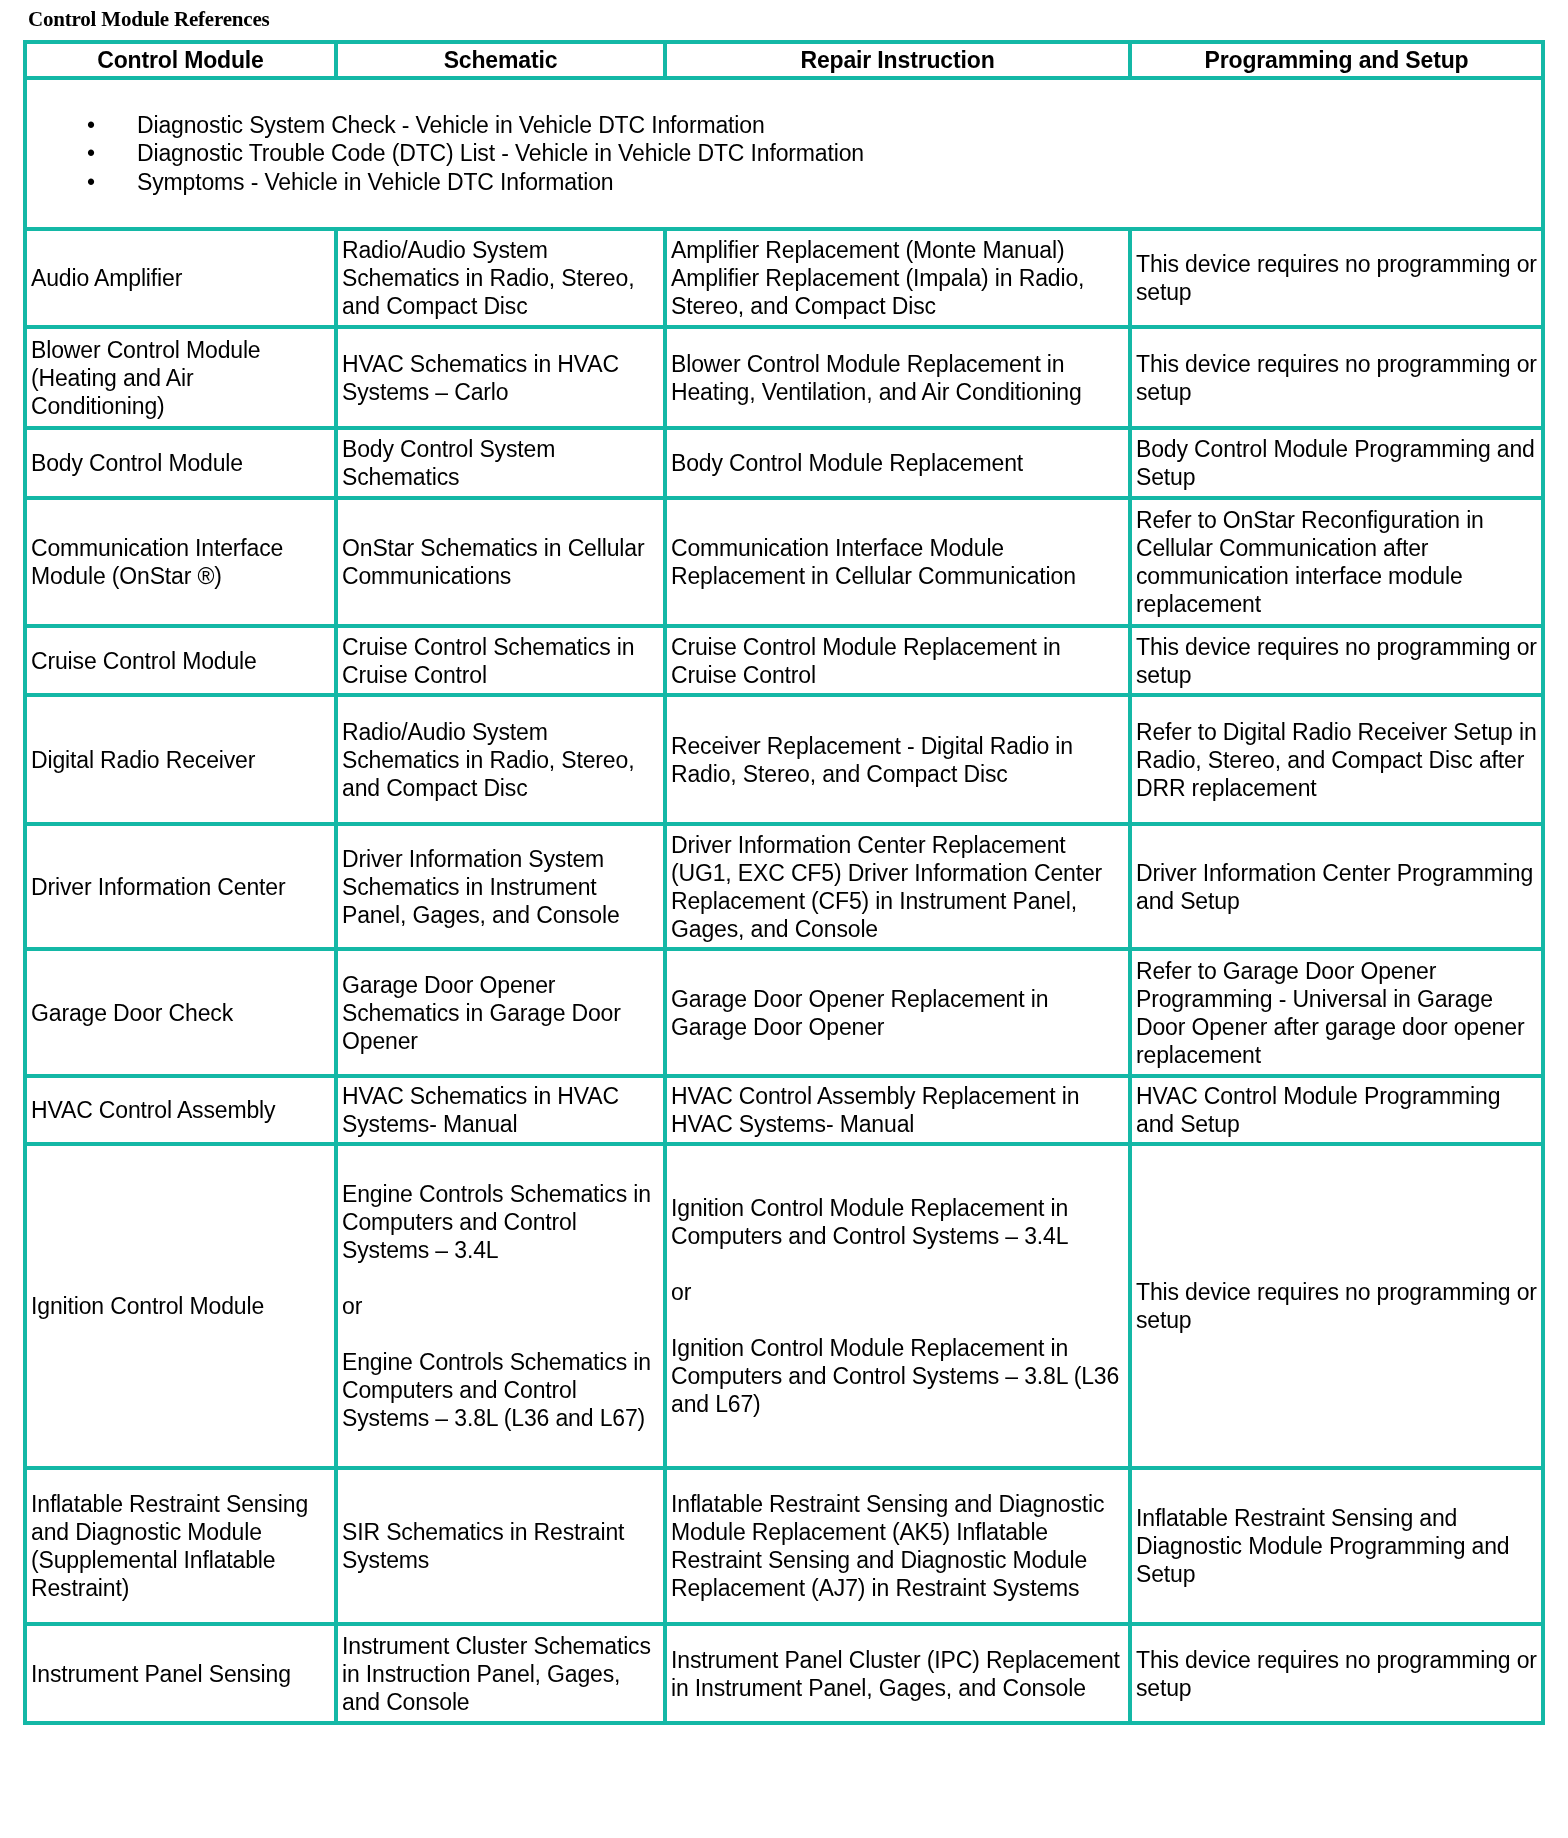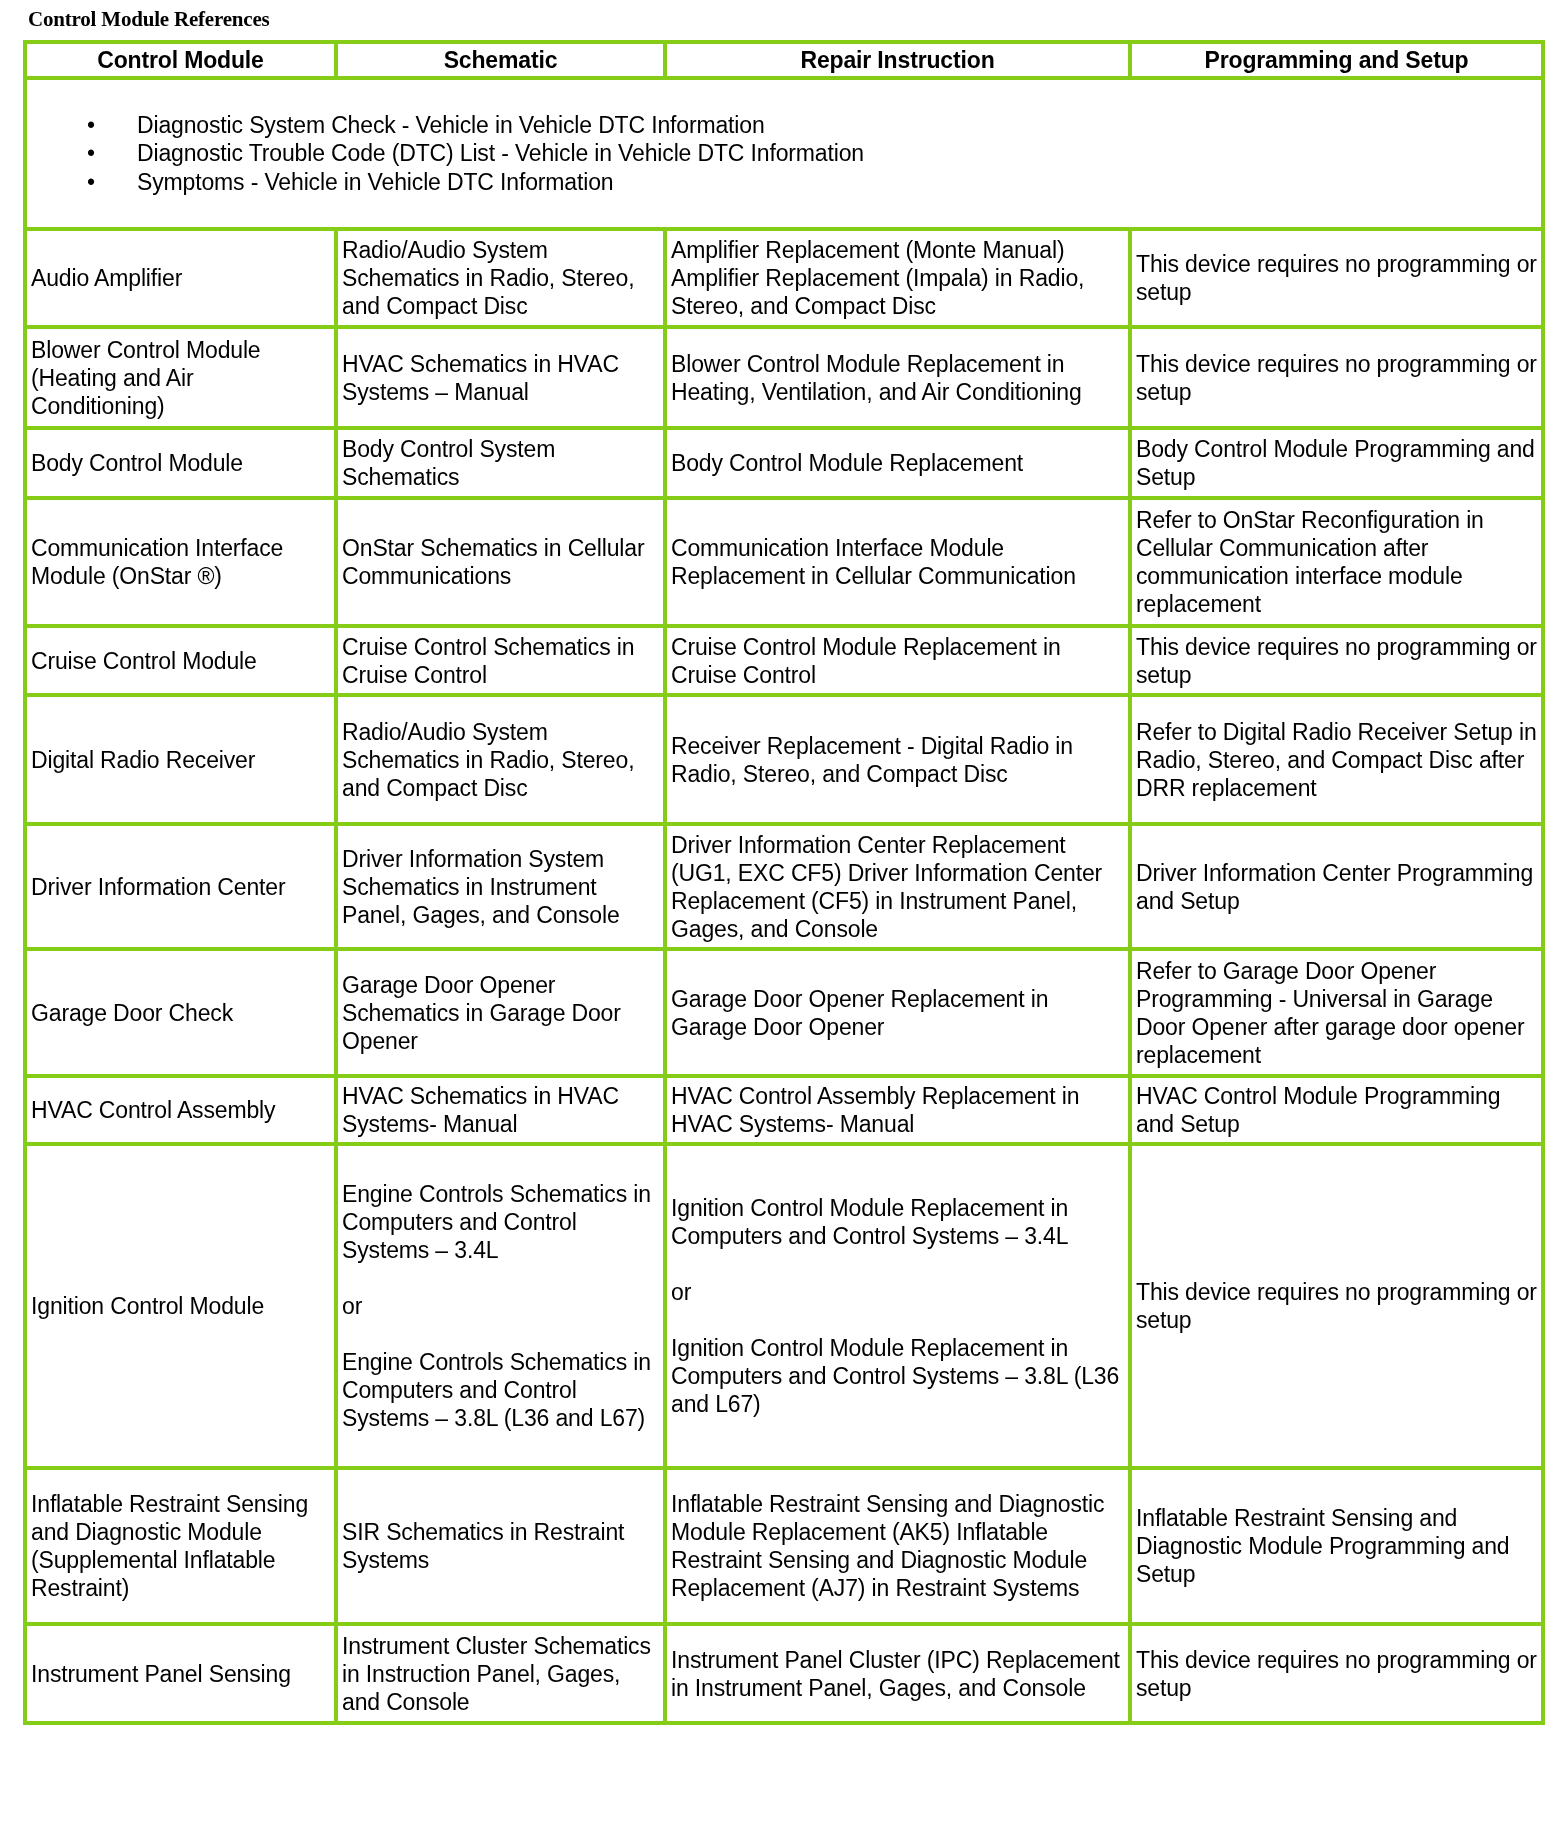--- a/index.html
+++ b/index.html
@@ -1,19 +1,19 @@
 <!DOCTYPE html>
 <html><head>
 <meta charset="utf-8">
 <style>
   html, body { margin: 0; padding: 0; background: #ffffff; }
   body { width: 1568px; height: 1838px; position: relative; overflow: hidden; font-family: "Liberation Sans", sans-serif; color: #000; }
   .doc-title { position: absolute; left: 28px; top: 6px; font-weight: bold; font-size: 21px; line-height: 26px; letter-spacing: -0.2px; font-family: Liberation Serif, serif; }
   table.refs { position: absolute; left: 23px; top: 40px; border-collapse: collapse; table-layout: fixed; width: 1518px; }
-  table.refs td, table.refs th { border: 4px solid #84cc16; padding: 0 4px; font-size: 23px; line-height: 28px; vertical-align: middle; text-align: left; font-weight: normal; letter-spacing: -0.15px; }
+  table.refs td, table.refs th { border: 4px solid #14b8a6; padding: 0 4px; font-size: 23px; line-height: 28px; vertical-align: middle; text-align: left; font-weight: normal; letter-spacing: -0.15px; }
   table.refs th { font-weight: bold; text-align: center; height: 32px; }
   col.c1 { width: 311px; } col.c2 { width: 329px; } col.c3 { width: 465px; } col.c4 { width: 413px; }
   td.bullets { vertical-align: top; padding-top: 6px; }
   ul.sys-list { margin: 0; padding: 0; list-style: none; }
   ul.sys-list li { position: relative; padding-left: 106px; line-height: 28.5px; }
   ul.sys-list li .bullet { position: absolute; left: 56px; top: 0; }
   .cell-line { display: block; }
   .gap { display: block; height: 28px; }
 </style>
 </head>
@@ -48,21 +48,21 @@
     </tr>
 
     <tr style="height:98px">
       <td>Audio Amplifier</td>
       <td>Radio/Audio System Schematics in Radio, Stereo, and Compact Disc</td>
       <td>Amplifier Replacement (Monte Manual) Amplifier Replacement (Impala) in Radio, Stereo, and Compact Disc</td>
       <td>This device requires no programming or setup</td>
     </tr>
     <tr style="height:101px">
       <td>Blower Control Module (Heating and Air Conditioning)</td>
-      <td>HVAC Schematics in HVAC Systems – Manual</td>
+      <td>HVAC Schematics in HVAC Systems – Carlo</td>
       <td>Blower Control Module Replacement in Heating, Ventilation, and Air Conditioning</td>
       <td>This device requires no programming or setup</td>
     </tr>
     <tr style="height:70px">
       <td>Body Control Module</td>
       <td>Body Control System Schematics</td>
       <td>Body Control Module Replacement</td>
       <td>Body Control Module Programming and Setup</td>
     </tr>
     <tr style="height:128px">

